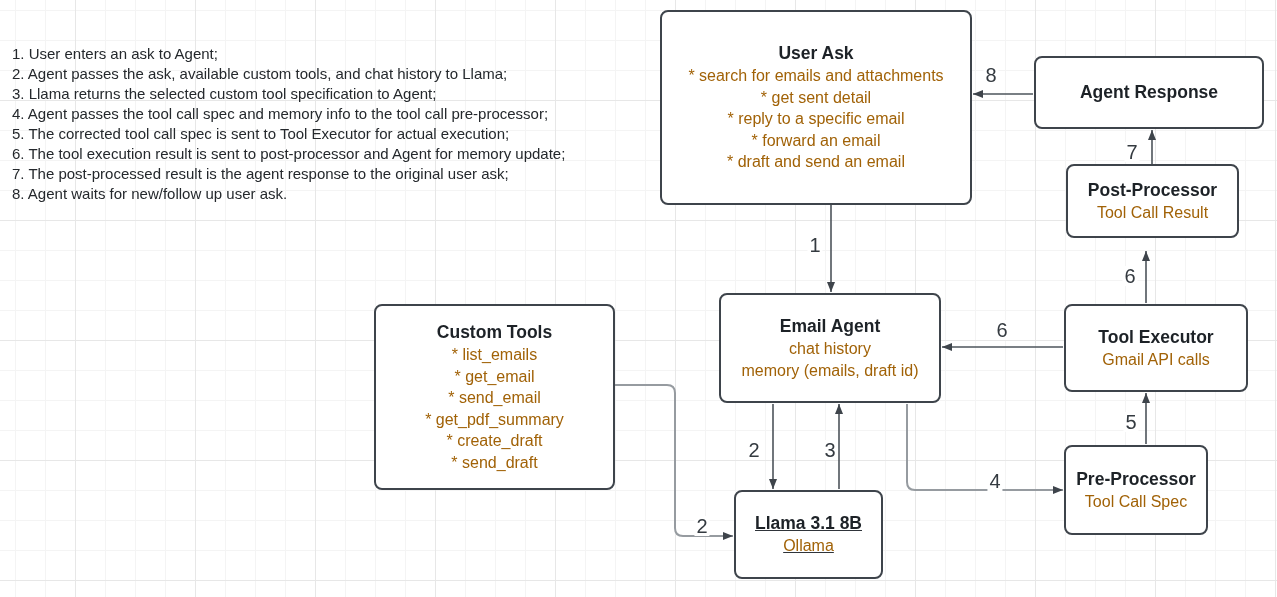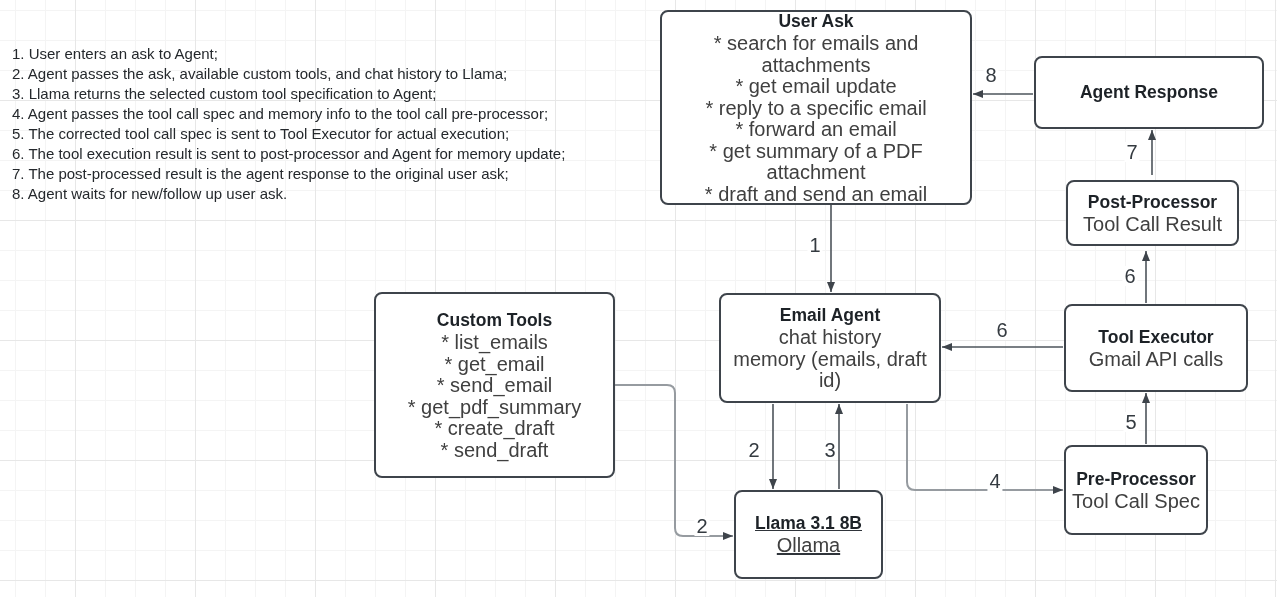--- a/index.html
+++ b/index.html
@@ -45,23 +45,23 @@
     text-align: center;
     color: #2f343a;
   }
   .box .title {
     font-weight: bold;
     font-size: 17.5px;
     line-height: 23px;
     color: #1d2227;
   }
   .box .line {
-    font-size: 20px;
+    font-size: 16px;
     line-height: 21.5px;
-    color: #404040;
+    color: #a16207;
   }
   svg.connectors {
     position: absolute;
     left: 0;
     top: 0;
     pointer-events: none;
   }
   .edge-dark { stroke: #4d545b; stroke-width: 1.6; fill: none; }
   .edge-gray { stroke: #969ba0; stroke-width: 2; fill: none; }
   .edge-label {
@@ -104,53 +104,52 @@
     <path class="edge-dark" d="M1146,444 L1146,393" marker-end="url(#ah)"></path>
     <path class="edge-dark" d="M1063,347 L942,347" marker-end="url(#ah)"></path>
     <path class="edge-dark" d="M1146,303 L1146,251" marker-end="url(#ah)"></path>
     <path class="edge-dark" d="M1152,175 L1152,130" marker-end="url(#ah)"></path>
     <path class="edge-dark" d="M1033,94 L973,94" marker-end="url(#ah)"></path>
   </svg>
 
   <div class="box" style="left:660px; top:10px; width:312px; height:195px;">
     <div class="title">User Ask</div>
     <div class="line">* search for emails and attachments</div>
-    <div class="line">* get email update</div>
+    <div class="line">* get sent detail</div>
     <div class="line">* reply to a specific email</div>
     <div class="line">* forward an email</div>
-    <div class="line">* get summary of a PDF attachment</div>
     <div class="line">* draft and send an email</div>
   </div>
 
   <div class="box" style="left:1034px; top:56px; width:230px; height:73px;">
     <div class="title">Agent Response</div>
   </div>
 
-  <div class="box" style="left:1066px; top:180px; width:173px; height:66px;text-align:center;">
+  <div class="box" style="left:1066px; top:164px; width:173px; height:74px;text-align:center;">
     <div class="title">Post-Processor</div>
     <div class="line">Tool Call Result</div>
   </div>
 
   <div class="box" style="left:1064px; top:304px; width:184px; height:88px;">
     <div class="title">Tool Executor</div>
     <div class="line">Gmail API calls</div>
   </div>
 
   <div class="box" style="left:1064px; top:445px; width:144px; height:90px;">
     <div class="title">Pre-Processor</div>
     <div class="line">Tool Call Spec</div>
   </div>
 
   <div class="box" style="left:719px; top:293px; width:222px; height:110px;">
     <div class="title">Email Agent</div>
     <div class="line">chat history</div>
     <div class="line">memory (emails, draft id)</div>
   </div>
 
-  <div class="box" style="left:374px; top:292px; width:241px; height:186px;">
+  <div class="box" style="left:374px; top:304px; width:241px; height:186px;">
     <div class="title">Custom Tools</div>
     <div class="line">* list_emails</div>
     <div class="line">* get_email</div>
     <div class="line">* send_email</div>
     <div class="line">* get_pdf_summary</div>
     <div class="line">* create_draft</div>
     <div class="line">* send_draft</div>
   </div>
 
   <div class="box" style="left:734px; top:490px; width:149px; height:89px;text-decoration:underline;">

